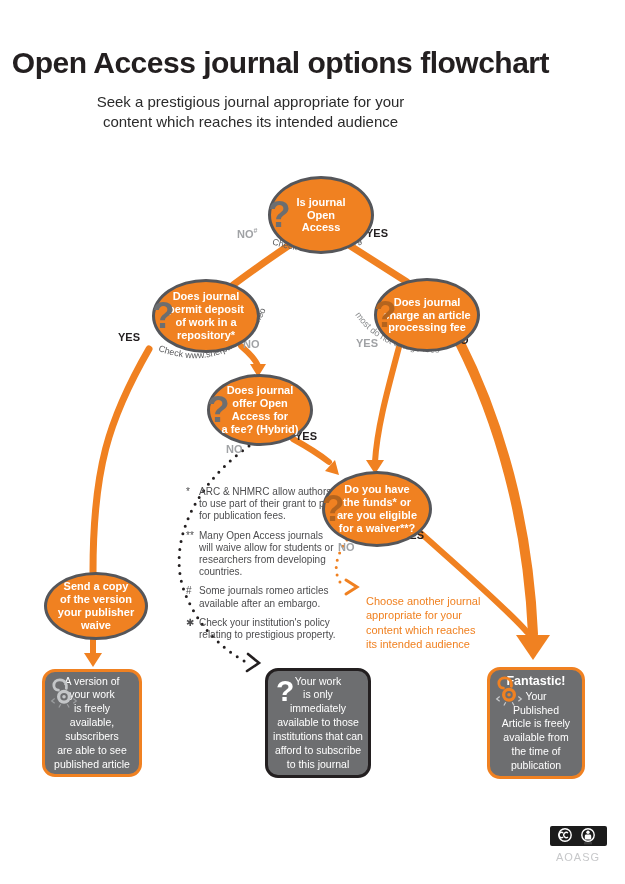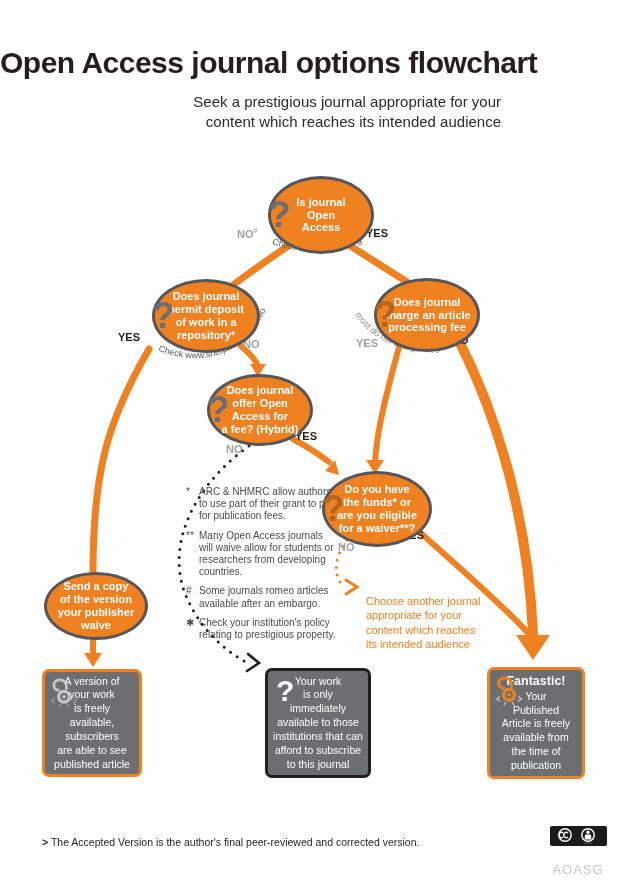--- a/index.html
+++ b/index.html
@@ -1,52 +1,52 @@
 <!DOCTYPE html>
 <html><head>
 <meta charset="utf-8">
 <style>
   html,body{margin:0;padding:0;background:#fff;}
   .page{position:relative;width:625px;height:884px;background:#fff;overflow:hidden;
         font-family:"Liberation Sans",sans-serif;color:#231F20;}
   .pre{white-space:pre-line;}
-  .title{position:absolute;top:46px;left:0;width:549px;text-align:left;margin:0;
+  .title{position:absolute;top:46px;left:0;width:549px;text-align:right;margin:0;
          font-size:30px;font-weight:bold;letter-spacing:-0.5px;color:#231F20;}
-  .subtitle{position:absolute;top:92px;left:0;width:501px;text-align:right;
+  .subtitle{position:absolute;top:92px;left:0;width:501px;text-align:center;
             font-size:15px;line-height:1.35;color:#2b2b2b;}
   .arrows{position:absolute;left:0;top:0;width:625px;height:884px;}
   .arrows text{font-family:"Liberation Sans",sans-serif;font-size:9px;}
   .ellipse{position:absolute;border-radius:50%;background:#F08121;border:3px solid #55565A;
            display:flex;align-items:center;justify-content:center;text-align:center;
            color:#fff;font-weight:bold;font-size:11px;line-height:1.18;z-index:3;}
   .q{position:absolute;left:-3px;top:50%;transform:translateY(-52%);
      font-size:37px;font-weight:bold;line-height:1;z-index:4;}
   .qgray{color:#6D6E70;}
   .qdark{color:#B4641E;}
   .lbl{position:absolute;font-weight:bold;font-size:11px;z-index:2;}
   .black{color:#231F20;} .graylbl{color:#A0A2A5;}
   .lbl sup{font-size:7px;}
   .choose{position:absolute;left:366px;top:594px;color:#F08121;font-size:11px;
           line-height:1.3;z-index:2;}
   .footnotes{position:absolute;left:186px;top:486px;width:152px;z-index:2;
              font-size:10px;color:#4D4D4F;line-height:1.22;}
   .fitem{display:flex;margin-bottom:7px;}
   .fmark{width:13px;flex:0 0 13px;}
-  .obox{position:absolute;background:#6D6E70;border-radius:7px;color:#fff;
+  .obox{position:absolute;background:#6D6E70;border-radius:13px;color:#fff;
         text-align:center;font-size:10.5px;line-height:1.32;z-index:3;
         display:flex;flex-direction:column;align-items:center;justify-content:center;padding:5px;box-sizing:border-box;}
   .border-orange{border:3px solid #F08121;}
   .border-black{border:3px solid #231F20;}
   .boxicon{position:absolute;top:5px;left:5px;}
   .boxq{position:absolute;top:0px;left:8px;font-size:30px;font-weight:bold;color:#fff;}
   .headline{font-weight:bold;font-size:12.5px;}
   .footer{position:absolute;left:42px;top:836px;font-size:10.5px;color:#231F20;z-index:2;}
   .footer b{font-weight:bold;}
   .cc{position:absolute;left:549px;top:826px;width:58px;text-align:center;z-index:2;}
-  .cc .aoasg{display:block;margin-top:12px;font-size:13px;letter-spacing:1px;color:#C7C8CA;}
+  .cc .aoasg{display:block;margin-top:1px;font-size:11px;letter-spacing:1px;color:#C7C8CA;}
 </style>
 </head>
 <body>
 
 <div class="page">
 
   <h1 class="title">Open Access journal options flowchart</h1>
   <div class="subtitle pre">Seek a prestigious journal appropriate for your
 content which reaches its intended audience</div>
 
@@ -209,24 +209,20 @@
     </span>
     <span class="headline">Fantastic!</span>
     <span class="pre">Your
 Published
 Article is freely
 available from
 the time of
 publication</span>
   </div>
 
-  <div class="footer">
-    <b>&gt;</b>
-    <span>The Accepted Version is the author's final peer-reviewed and corrected version.</span>
-  </div>
 
   <div class="cc">
     <svg width="57" height="20" viewBox="0 0 57 20">
       <rect x="0" y="0" width="57" height="20" rx="2" fill="#1B1B1B"></rect>
       <circle cx="15" cy="9" r="6.2" fill="none" stroke="#fff" stroke-width="1.4"></circle>
       <path d="M13.2 7 A2.6 2.6 0 1 0 13.2 11 M18 7 A2.6 2.6 0 1 0 18 11" fill="none" stroke="#fff" stroke-width="1.3"></path>
       <circle cx="38" cy="9" r="6.2" fill="none" stroke="#fff" stroke-width="1.4"></circle>
       <circle cx="38" cy="6.3" r="1.7" fill="#fff"></circle>
       <path d="M34.8 13.5 L34.8 9.8 A1.4 1.4 0 0 1 36.2 8.5 L39.8 8.5 A1.4 1.4 0 0 1 41.2 9.8 L41.2 13.5" fill="#fff"></path>
       <rect x="34" y="16" width="8" height="2.4" fill="#3a3a3a"></rect>

